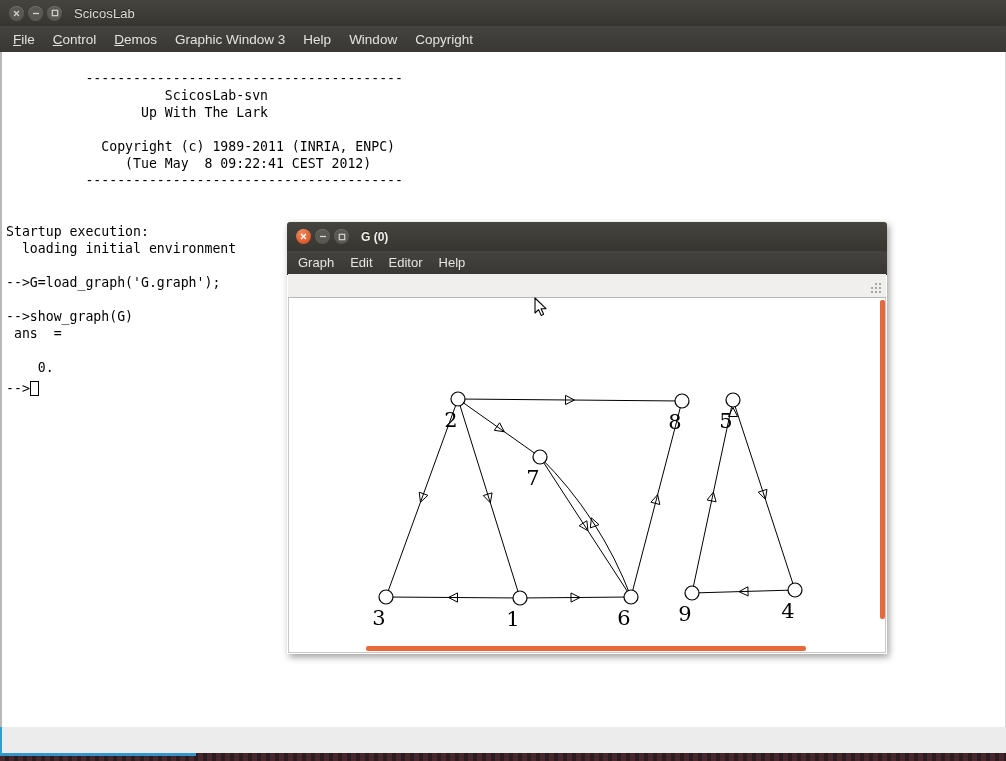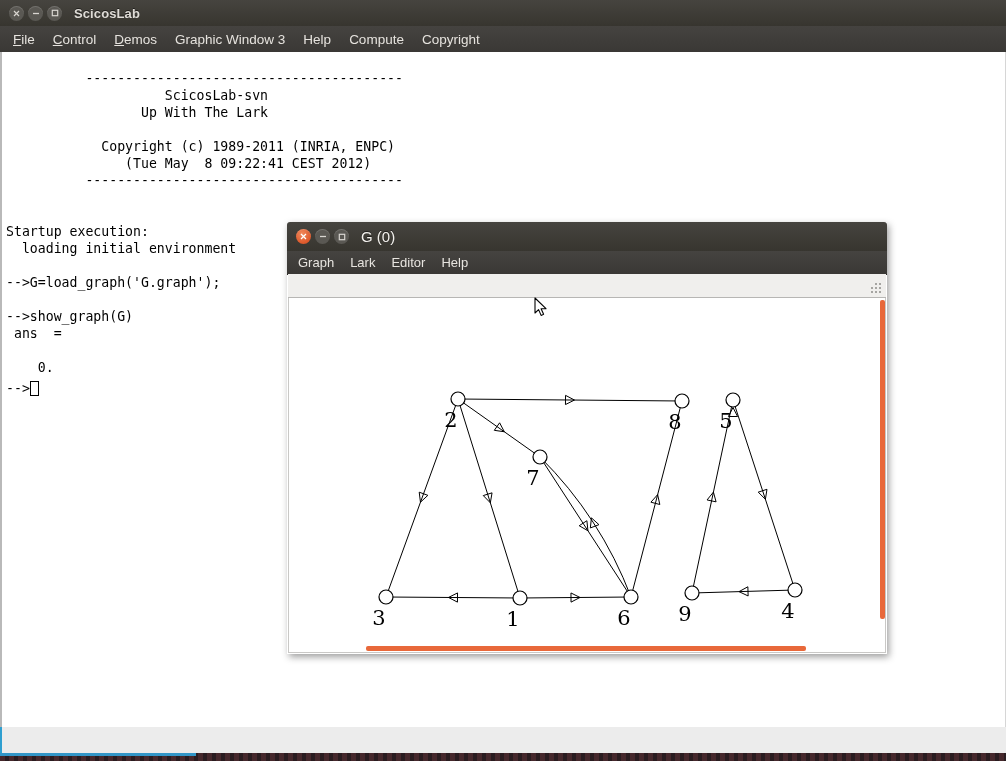--- a/index.html
+++ b/index.html
@@ -35,21 +35,21 @@
     width: 15px; height: 15px; border-radius: 50%;
     background: #5a5853;
     box-shadow: inset 0 1px 0 rgba(255,255,255,0.16);
     position: relative;
     display: flex; align-items: center; justify-content: center;
   }
   .wbtn.active-close { background: #e4643b;
     background: radial-gradient(circle at 40% 32%, #f08a5d 0%, #df5b2d 65%, #c64f27 100%); }
   .wbtn svg { display: block; }
   .titlebar-title {
-    color: #dedbd6; font-size: 13px; font-weight: bold;
+    color: #dedbd6; font-size: 13px; font-weight: normal;
     margin-left: 12px;
     letter-spacing: 0.1px;
     text-shadow: 0 -1px 0 rgba(0,0,0,0.5);
   }
 
   .menubar {
     position: absolute; left: 0; top: 26px;
     width: 100%; height: 26px;
     background: #413f3b;
     background: linear-gradient(to bottom, #454340 0%, #3a3835 100%);
@@ -124,21 +124,21 @@
     box-shadow: 2px 3px 7px rgba(0,0,0,0.38);
   }
   .g-titlebar {
     position: absolute; left: 0; top: 0;
     width: 100%; height: 29px;
     background: linear-gradient(to bottom, #46443f 0%, #37352f 100%);
     display: flex; align-items: center;
     border-top-left-radius: 3px; border-top-right-radius: 3px;
   }
   .g-title {
-    color: #f2f0ec; font-size: 15px; font-weight: normal;
+    color: #f2f0ec; font-size: 12px; font-weight: bold;
     margin-left: 12px;
     text-shadow: 0 -1px 0 rgba(0,0,0,0.5);
   }
   .g-menubar {
     position: absolute; left: 0; top: 29px;
     width: 100%; height: 23px;
     background: linear-gradient(to bottom, #454340 0%, #3a3835 100%);
     display: flex; align-items: center;
     border-bottom: 1px solid #2a2926;
   }
@@ -220,21 +220,21 @@
     </div>
     <div class="titlebar-title">ScicosLab</div>
   </div>
 
   <div class="menubar">
     <div class="menu-item"><span class="mn">F</span>ile</div>
     <div class="menu-item"><span class="mn">C</span>ontrol</div>
     <div class="menu-item"><span class="mn">D</span>emos</div>
     <div class="menu-item">Graphic Window 3</div>
     <div class="menu-item">Help</div>
-    <div class="menu-item">Compute</div>
+    <div class="menu-item">Window</div>
     <div class="menu-item">Copyright</div>
   </div>
 
   <div id="console">
     <pre id="console-text">          ----------------------------------------
                     ScicosLab-svn
                  Up With The Lark
 
             Copyright (c) 1989-2011 (INRIA, ENPC)
                (Tue May  8 09:22:41 CEST 2012)
@@ -279,21 +279,21 @@
         <svg width="8" height="8" viewBox="0 0 8 8">
             <rect x="1.3" y="1.3" width="5.4" height="5.4" stroke="#d8d5d0" stroke-width="1.2" fill="none"></rect>
           </svg>
       </span>
     </div>
     <div class="g-title">G (0)</div>
   </div>
 
   <div class="g-menubar">
     <div class="g-menu-item">Graph</div>
-    <div class="g-menu-item">Lark</div>
+    <div class="g-menu-item">Edit</div>
     <div class="g-menu-item">Editor</div>
     <div class="g-menu-item">Help</div>
   </div>
 
   <div class="g-toolbar">
     <span class="grip-dots">
       <i style="left:0;top:4px"></i>
         <i style="left:4px;top:4px"></i>
         <i style="left:8px;top:4px"></i>
       <i style="left:0;top:8px"></i>

